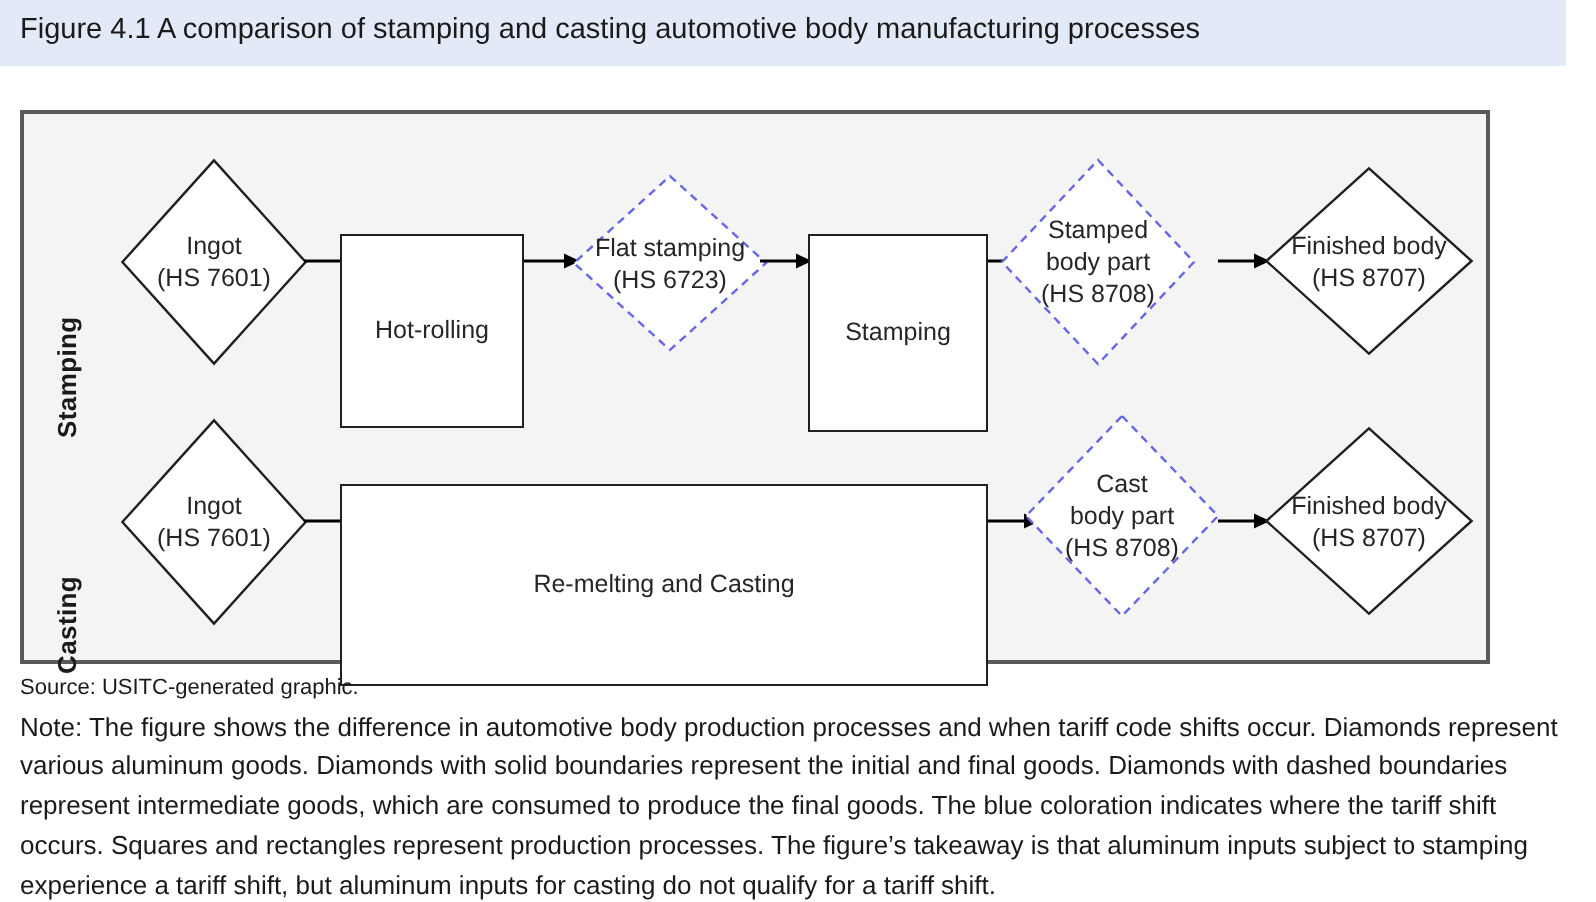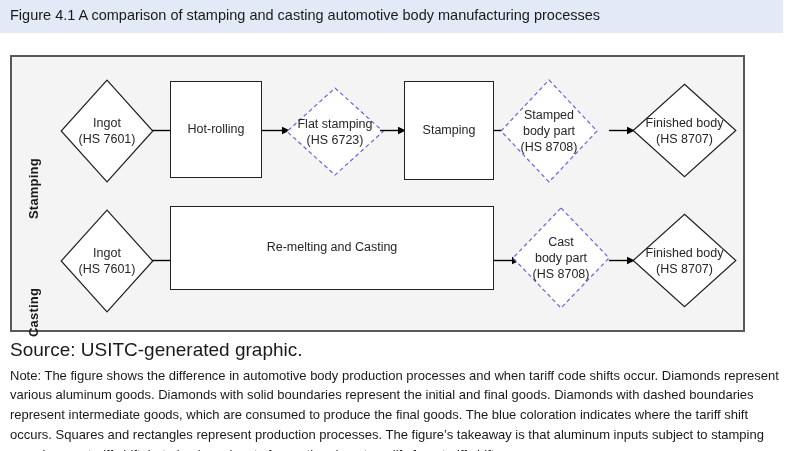--- a/index.html
+++ b/index.html
@@ -44,20 +44,21 @@
   .node{position:absolute;box-sizing:border-box;}
 
   
   .rect{
     background:#ffffff;
     border:1.2px solid #202020;
     display:flex;align-items:center;justify-content:center;
     text-align:center;
     font-size:12.5px;color:#262626;
     line-height:1.25;
+    margin-top:36px;
   }
 
   
   .diamond{
     display:block;
   }
   .diamond svg{display:block;position:absolute;left:0;top:0;}
   .diamond .dlabel{
     position:absolute;left:0;top:0;width:100%;height:100%;
     display:flex;flex-direction:column;align-items:center;justify-content:center;
@@ -179,21 +180,21 @@
     </div>
   </div>
 
   <div class="arrow" style="left:140px;top:199px;width:28px;">
     <svg width="28" height="9" viewBox="0 0 28 9">
         <line x1="0" y1="4.5" x2="20" y2="4.5" stroke="#000" stroke-width="1.4"></line>
         <polygon points="20,0.8 28,4.5 20,8.2" fill="#000"></polygon>
       </svg>
   </div>
 
-  <div class="node rect" style="left:158px;top:149px;width:324px;height:84px;">
+  <div class="node rect" style="left:158px;top:149px;width:324px;height:101px;">
     <span>Re-melting and Casting</span>
   </div>
 
   <div class="arrow" style="left:482px;top:199px;width:26px;">
     <svg width="26" height="9" viewBox="0 0 26 9">
         <line x1="0" y1="4.5" x2="18" y2="4.5" stroke="#000" stroke-width="1.4"></line>
         <polygon points="18,0.8 26,4.5 18,8.2" fill="#000"></polygon>
       </svg>
   </div>
 
@@ -221,15 +222,15 @@
     </svg>
     <div class="dlabel">
       <span>Finished body</span>
       <span>(HS 8707)</span>
     </div>
   </div>
 
 </div>
 
 <div style="position:absolute;left:10px;top:336px;width:776px;">
-  <div style="font-size:19px;color:#1a1a1a;line-height:1.5;">Source: USITC-generated graphic.</div>
+  <div style="font-size:11px;color:#1a1a1a;line-height:1.5;">Source: USITC-generated graphic.</div>
   <div style="font-size:13px;color:#1a1a1a;line-height:1.52;margin-top:1px;text-align:left;">Note: The figure shows the difference in automotive body production processes and when tariff code shifts occur. Diamonds represent various aluminum goods. Diamonds with solid boundaries represent the initial and final goods. Diamonds with dashed boundaries represent intermediate goods, which are consumed to produce the final goods. The blue coloration indicates where the tariff shift occurs. Squares and rectangles represent production processes. The figure’s takeaway is that aluminum inputs subject to stamping experience a tariff shift, but aluminum inputs for casting do not qualify for a tariff shift.</div>
 </div>
 
 </body></html>

